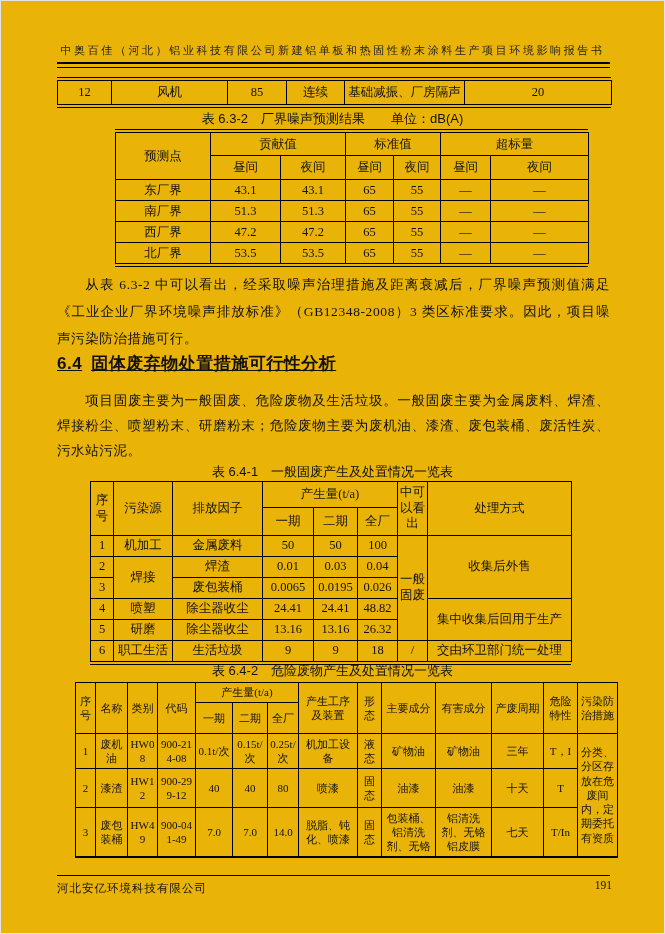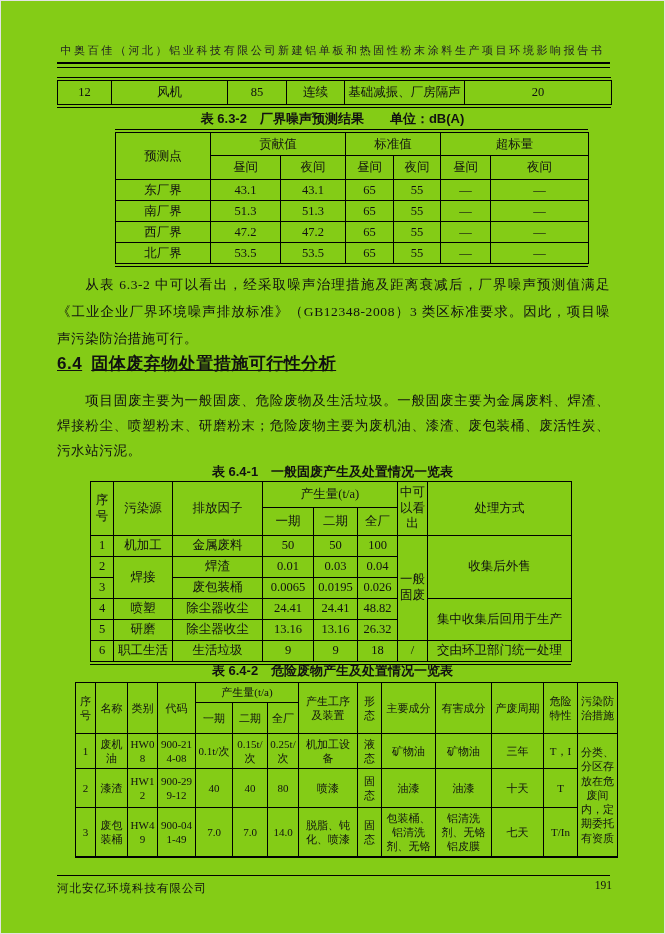--- a/index.html
+++ b/index.html
@@ -1,17 +1,17 @@
 <!DOCTYPE html>
 <html><head>
 <meta charset="utf-8">
 <style>
   html,body { margin:0; padding:0; background:#ffffff; }
   .page {
-    position:relative; width:665px; height:934px; background:#84cc16;
+    position:relative; width:665px; height:934px; background:#eab308;
     font-family:"Liberation Serif","DejaVu Serif",serif; color:#111;
     box-shadow: inset 0 0 0 1px #e3e3e3;
     overflow:hidden;
   }
   .abs { position:absolute; }
 
   
   .hdr { top:43px; left:0; width:665px; text-align:center; font-size:11px; letter-spacing:2.6px; color:#222; }
   .hdr-rule { top:62px; left:57px; width:553px; height:3px; border-top:2px solid #000; border-bottom:1px solid #000; }
   .ftr-rule { top:875px; left:57px; width:553px; border-top:1.2px solid #000; height:0; }
@@ -24,21 +24,21 @@
 
   
   .dbl { border-top:1.5px solid #000; border-bottom:1.5px solid #000; padding:2px 0; }
   .dblb { border-bottom:1.5px solid #000; padding-bottom:2px; }
 
   
   .fragw { top:77px; left:57px; width:554px; }
   .frag td { height:23px; font-size:12.5px;margin-top:8px; }
 
   
-  .cap { left:0; width:665px; text-align:center; font-family:"Liberation Sans","DejaVu Sans",sans-serif; font-weight:bold; font-size:13px; }
+  .cap { left:0; width:665px; text-align:center; font-family:"Liberation Sans","DejaVu Sans",sans-serif; font-weight:normal; font-size:13px; }
   .cap632 { top:110px; }
   .cap641 { top:463px; }
   .cap642 { top:662px; }
   .cap .unit { margin-left:26px; }
 
   
   .t632w { top:129px; left:115px; width:473px; }
   .t632 td { font-size:12.5px; }
   .t632 tr.h1 td { height:22px; }
   .t632 tr.h2 td { height:23px; }

